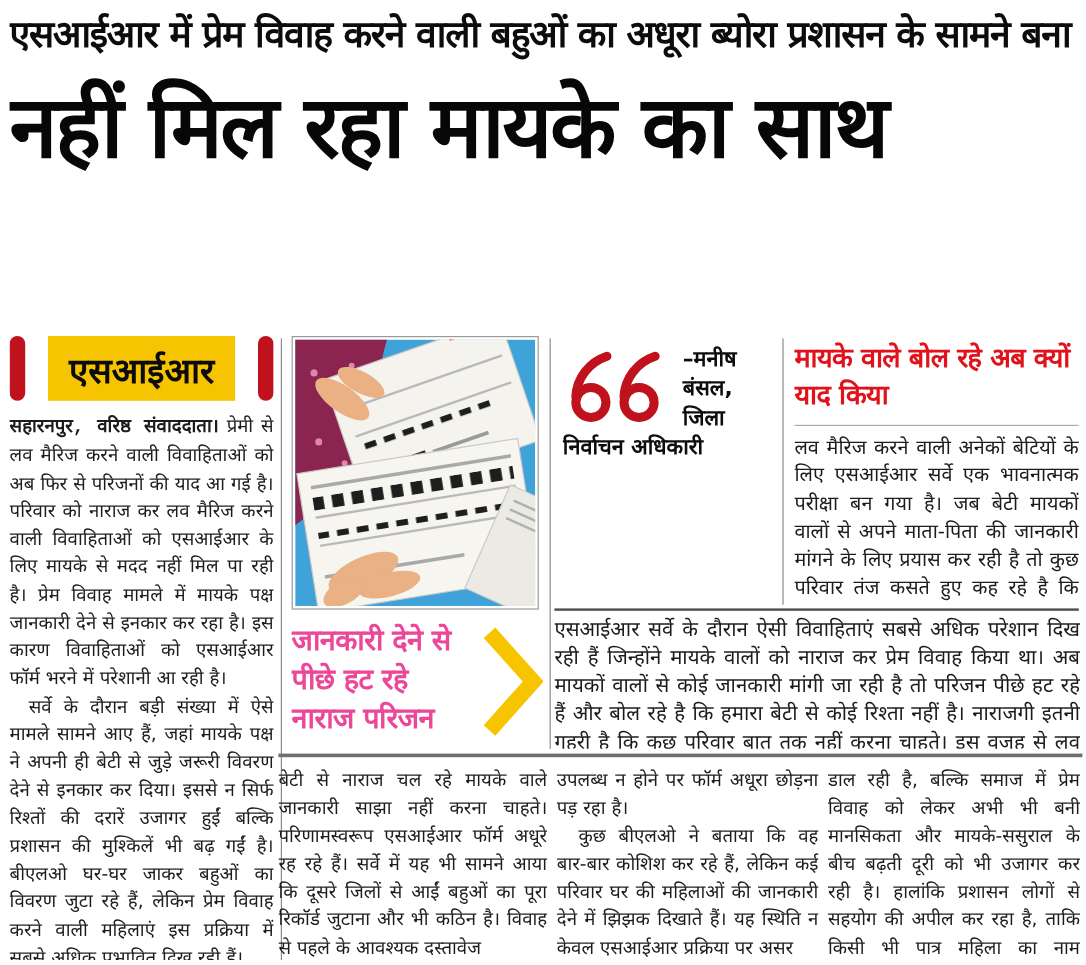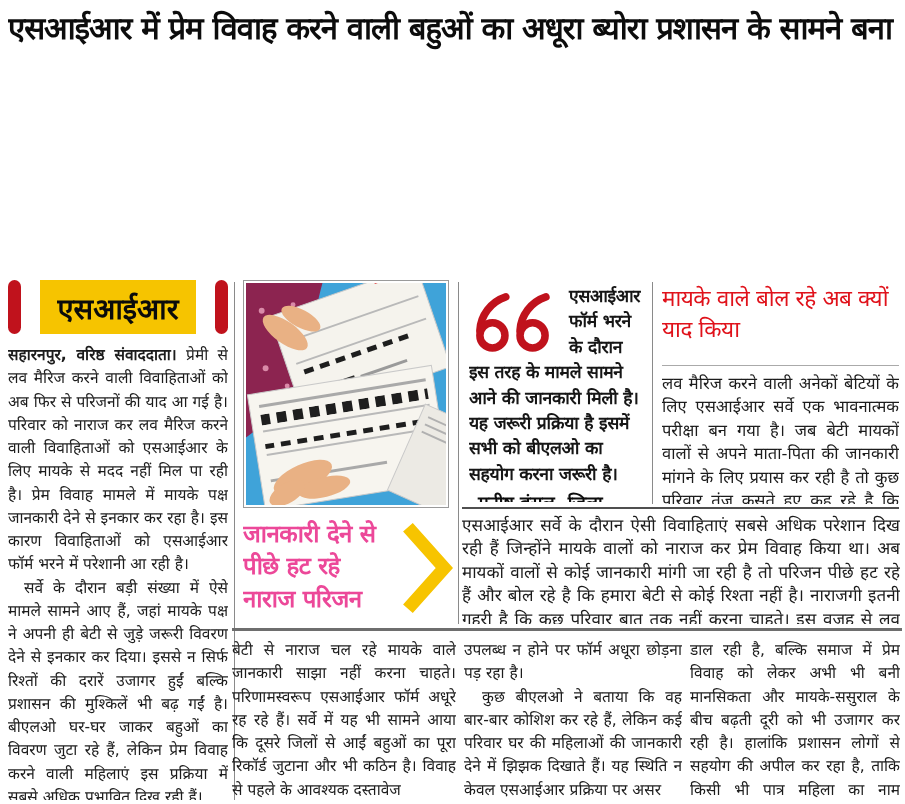--- a/index.html
+++ b/index.html
@@ -16,21 +16,21 @@
     font-size:72px; overflow:hidden; }
 
   
   .left-col { position:absolute; left:8px; top:280px; width:220px; height:520px; overflow:hidden; }
   .badge { display:flex; align-items:stretch; height:54px; margin-bottom:10px; }
   .badge-bar { width:13px; background:#c0121c; border-radius:7px; }
   .badge-box { flex:1; margin:0 19px; background:#f6c400; display:flex; align-items:center; justify-content:center;
     font-size:29px; font-weight:bold; color:#0b0b0b; }
   .body-txt { font-size:15.5px; line-height:1.5; text-align:justify; color:#1c1c1c; }
   .body-txt p + p { text-indent:16px; }
-  .dateline { font-weight:bold; }
+  .dateline { font-weight:bold;font-family:Liberation Mono, monospace; }
 
   .vdiv { position:absolute; width:1px; background:#8a8a8a; }
   .vdiv1 { left:234px; top:282px; height:518px; }
   .vdiv2 { left:458px; top:282px; height:342px; }
   .vdiv3 { left:652px; top:282px; height:222px; }
 
   
   .photo { position:absolute; left:243px; top:280px; width:206px; height:228px;
     border:1px solid #9a9a9a; background:#fff; padding:2px; }
   .photo svg { width:100%; height:100%; display:block; }
@@ -42,22 +42,22 @@
   .caption-chev { float:right; width:52px; height:100px; }
 
   
   .quote { position:absolute; left:469px; top:284px; width:176px; height:218px; overflow:hidden; }
   .quote-mark { float:left; width:92px; height:72px; margin:2px 8px 2px 0; }
   .quote-text { font-size:17.5px; font-weight:bold; line-height:1.45; color:#161616; letter-spacing:-0.3px; }
   .quote-attr { margin-top:4px; font-size:18px; font-weight:bold; color:#0d0d0d; line-height:1.35; }
 
   
   .right-col { position:absolute; left:662px; top:282px; width:237px; height:222px; overflow:hidden; }
-  .red-head { color:#e0121b; font-size:22.5px; font-weight:normal; letter-spacing:-0.5px;
-    padding-bottom:21px; border-bottom:1px solid #aaa; margin-bottom:6px; }
+  .red-head { color:#e0121b; font-size:22.5px; font-weight:bold; letter-spacing:-0.5px;
+    padding-bottom:10px; border-bottom:1px solid #aaa; margin-bottom:6px; }
   .right-body { font-size:16.5px; line-height:1.42; text-align:justify; color:#1c1c1c; }
 
   .hrule1 { position:absolute; left:462px; top:507px; width:437px; height:2px; background:#4f4f4f; }
   .wide-para { position:absolute; left:462px; top:514px; width:438px; height:110px; overflow:hidden;
     font-size:17px; line-height:1.38; text-align:justify; color:#1b1b1b; }
 
   .hrule2 { position:absolute; left:232px; top:628px; width:670px; height:3px; background:#6e6e6e; }
 
   .bcol { position:absolute; top:639px; height:162px; overflow:hidden;
     font-size:15.5px; line-height:1.5; text-align:justify; color:#1c1c1c; }
@@ -67,20 +67,21 @@
   .bcol3 { left:690px; width:210px; }
 </style>
 </head>
 <body>
 
 <div class="page">
 
   <div class="kicker">एसआईआर में प्रेम विवाह करने वाली बहुओं का अधूरा ब्योरा प्रशासन के सामने बना चुनौती</div>
 
   <div class="headline">
+    <div>नहीं मिल रहा मायके का साथ</div>
   </div>
 
   <div class="left-col">
     <div class="badge">
       <div class="badge-bar"></div>
       <div class="badge-box">एसआईआर</div>
       <div class="badge-bar"></div>
     </div>
     <div class="body-txt">
       <p><span class="dateline">सहारनपुर, वरिष्ठ संवाददाता।</span> <span>प्रेमी से लव मैरिज करने वाली विवाहिताओं को अब फिर से परिजनों की याद आ गई है। परिवार को नाराज कर लव मैरिज करने वाली विवाहिताओं को एसआईआर के लिए मायके से मदद नहीं मिल पा रही है। प्रेम विवाह मामले में मायके पक्ष जानकारी देने से इनकार कर रहा है। इस कारण विवाहिताओं को एसआईआर फॉर्म भरने में परेशानी आ रही है।</span></p>
@@ -162,21 +163,20 @@
 
   <div class="quote">
     <svg class="quote-mark" viewBox="0 0 110 80">
       <g stroke="#c0121c" fill="#ffffff" stroke-width="9" stroke-linecap="round">
         <path d="M44,10 C26,16 14,32 13,50" fill="none"></path>
         <circle cx="28" cy="56" r="15"></circle>
         <path d="M92,10 C74,16 62,32 61,50" fill="none"></path>
         <circle cx="76" cy="56" r="15"></circle>
       </g>
     </svg>
-    <span class="quote-text">एसआईआर फॉर्म भरने के दौरान इस तरह के मामले सामने आने की जानकारी मिली है। यह जरूरी प्रक्रिया है इसमें सभी को बीएलओ का सहयोग करना जरूरी है।</span>
     <div class="quote-attr">–मनीष बंसल, जिला निर्वाचन अधिकारी</div>
   </div>
 
   <div class="right-col">
     <div class="red-head">मायके वाले बोल रहे अब क्यों याद किया</div>
     <div class="right-body">लव मैरिज करने वाली अनेकों बेटियों के लिए एसआईआर सर्वे एक भावनात्मक परीक्षा बन गया है। जब बेटी मायकों वालों से अपने माता-पिता की जानकारी मांगने के लिए प्रयास कर रही है तो कुछ परिवार तंज कसते हुए कह रहे है कि “अब क्यों याद किया?” यह सुनकर कई विवाहिताएं टूट जाती हैं। शादी के समय नाराज हुए मायके वाले अब भी मन में शिकायतें लिए बैठे हैं।</div>
   </div>
 
   <div class="hrule1"></div>
 

